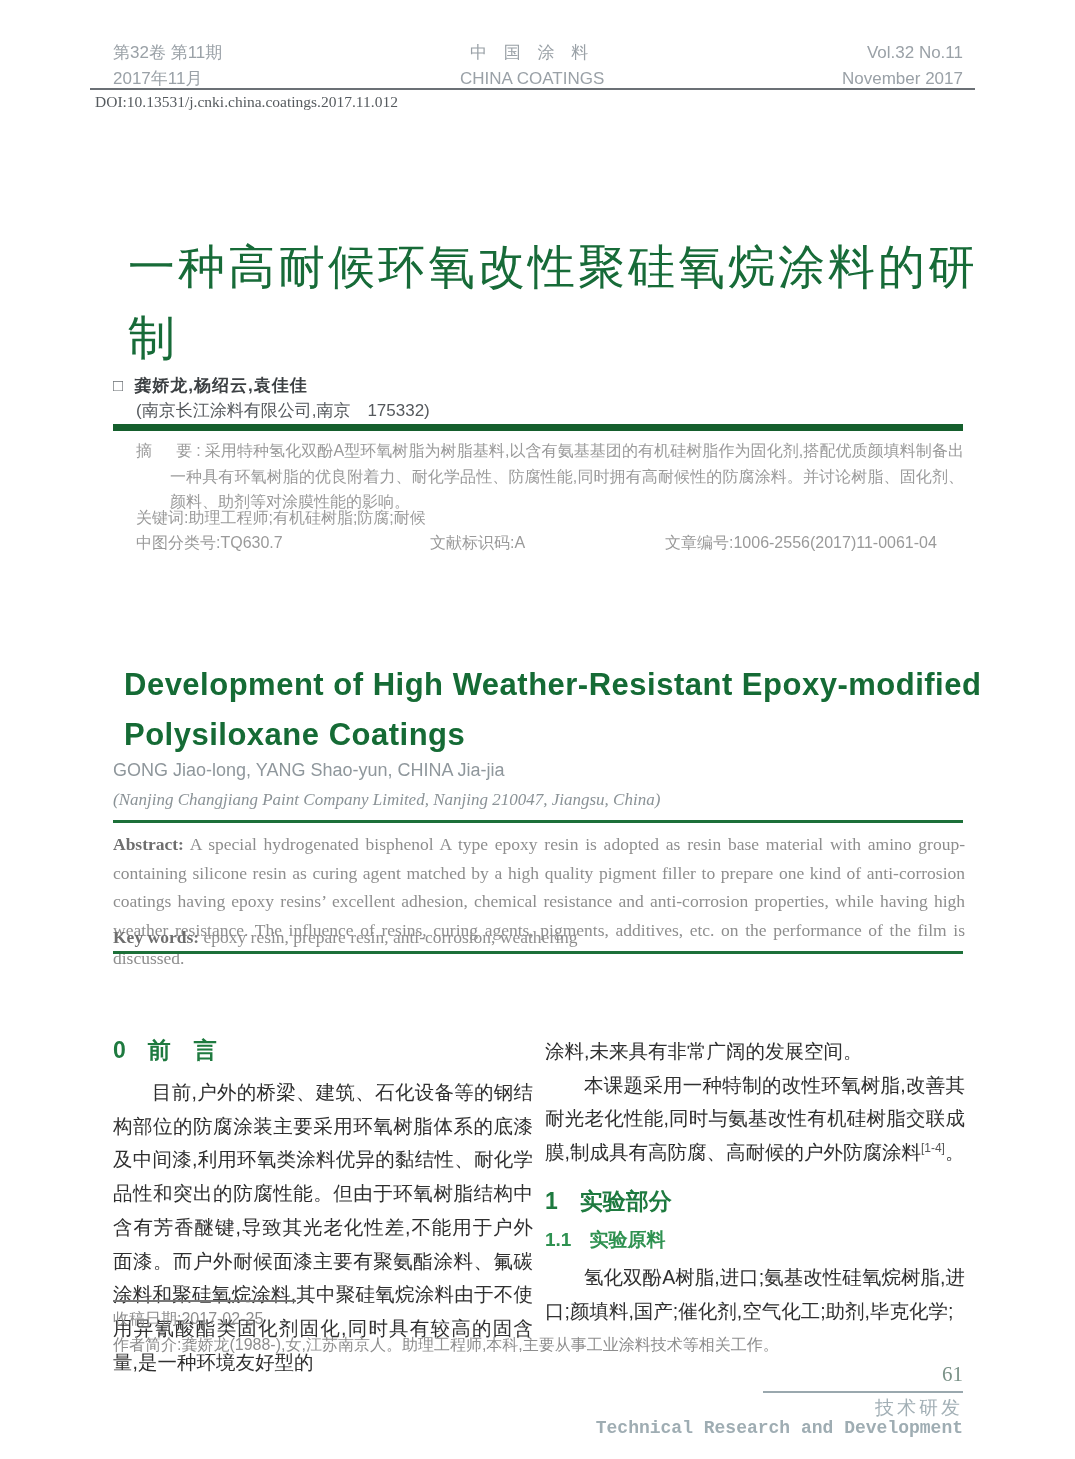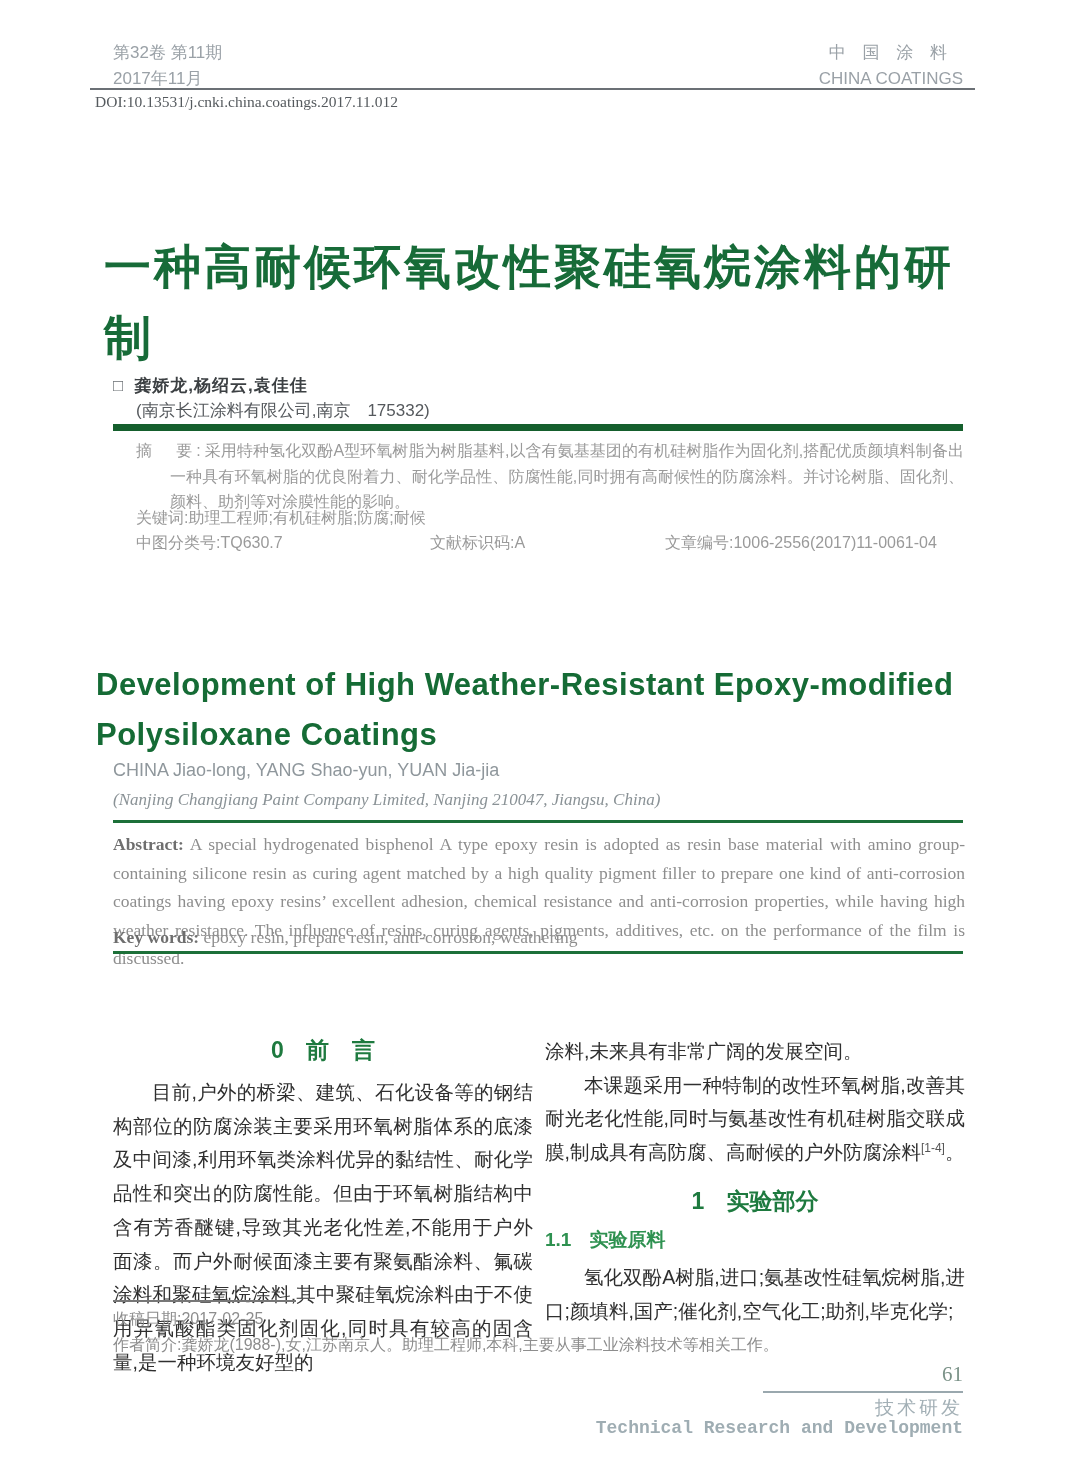--- a/index.html
+++ b/index.html
@@ -22,22 +22,22 @@
   .header-rule {
     position:absolute; left:90px; top:88px; width:885px; height:2px;
     background:#6b7075;
   }
   .doi {
     position:absolute; left:95px; top:93px;
     color:#555a5e; font-size:15.5px; font-family:"Liberation Serif", serif;
   }
   
   .title-zh {
-    position:absolute; left:104px; top:232px; width:880px;
-    color:#176b38; font-size:47px; font-weight:700;
+    position:absolute; left:128px; top:232px; width:880px;
+    color:#176b38; font-size:47px; font-weight:400;
     letter-spacing:3px; line-height:1.5;
   }
   .authors-zh {
     position:absolute; left:113px; top:374px;
     color:#3c4043; font-size:17px; font-weight:bold; letter-spacing:1px;
   }
   .authors-zh .marker { color:#6a6f73; font-weight:normal; margin-right:10px; }
   .affil-zh {
     position:absolute; left:136px; top:399px;
     color:#55595d; font-size:17px;
@@ -57,21 +57,21 @@
     position:absolute; left:136px; top:508px;
     color:#9a9a9a; font-size:16px;
   }
   .classrow { position:absolute; left:0; top:533px; width:977px; height:22px;
     color:#9a9a9a; font-size:16px; }
   .classrow .clc   { position:absolute; left:136px; }
   .classrow .dcode { position:absolute; left:430px; }
   .classrow .aid   { position:absolute; left:665px; }
   
   .title-en {
-    position:absolute; left:96px; top:660px; width:880px;
+    position:absolute; left:124px; top:660px; width:880px;
     color:#156b35; font-size:31px; font-weight:bold; line-height:1.62;
     letter-spacing:0.5px;
   }
   .authors-en {
     position:absolute; left:113px; top:760px;
     color:#8f979c; font-size:18px;
   }
   .affil-en {
     position:absolute; left:113px; top:790px;
     color:#8a9296; font-size:17px; font-style:italic;
@@ -94,21 +94,21 @@
   }
   .keywords-en b { color:#6e6e6e; }
   .line-green-2 {
     position:absolute; left:113px; top:951px; width:850px; height:3px;
     background:#1d7039;
   }
   
   .col-left  { position:absolute; left:113px; top:1035px; width:420px; }
   .col-right { position:absolute; left:545px; top:1035px; width:420px; }
   .h-sec {
-    color:#1e7a3f; font-size:23px; font-weight:bold; margin-bottom:10px;text-align:center;
+    color:#1e7a3f; font-size:23px; font-weight:bold; margin-bottom:10px;
   }
   .h-sec .num { margin-right:22px; }
   .h-subsec {
     color:#2e9150; font-size:19px; font-weight:bold; margin:10px 0 8px 0;
   }
   .h-subsec .num { margin-right:18px; }
   .body-p {
     color:#2f2f2f; font-size:19.5px; line-height:1.73; text-align:justify;
   }
   .indent { text-indent:2em; }
@@ -149,20 +149,24 @@
 
   <div class="jheader">
     <div class="col">
       <div>第32卷 第11期</div>
       <div>2017年11月</div>
     </div>
     <div class="col center">
       <div class="zh-journal">中 国 涂 料</div>
       <div>CHINA COATINGS</div>
     </div>
+    <div class="col right">
+      <div>Vol.32 No.11</div>
+      <div>November 2017</div>
+    </div>
   </div>
   <div class="header-rule"></div>
   <div class="doi">DOI:10.13531/j.cnki.china.coatings.2017.11.012</div>
 
   <h1 class="title-zh">一种高耐候环氧改性聚硅氧烷涂料的研制</h1>
 
   <div class="authors-zh">
     <span class="marker">□</span><span>龚娇龙,杨绍云,袁佳佳</span>
   </div>
   <div class="affil-zh">(南京长江涂料有限公司,南京　175332)</div>
@@ -176,21 +180,21 @@
   <div class="classrow">
     <span class="clc">中图分类号:TQ630.7</span>
     <span class="dcode">文献标识码:A</span>
     <span class="aid">文章编号:1006-2556(2017)11-0061-04</span>
   </div>
 
   <h2 class="title-en">
     <span>Development of High Weather-Resistant Epoxy-modified</span><br>
     <span>Polysiloxane Coatings</span>
   </h2>
-  <div class="authors-en">CHINA Jiao-long, YANG Shao-yun, YUAN Jia-jia</div>
+  <div class="authors-en">GONG Jiao-long, YANG Shao-yun, CHINA Jia-jia</div>
   <div class="affil-en">(Nanjing Changjiang Paint Company Limited, Nanjing 210047, Jiangsu, China)</div>
 
   <div class="line-green-1"></div>
 
   <p class="abstract-en"><b>Abstract:</b><span> A special hydrogenated bisphenol A type epoxy resin is adopted as resin base material with amino group-containing silicone resin as curing agent matched by a high quality pigment filler to prepare one kind of anti-corrosion coatings having epoxy resins’ excellent adhesion, chemical resistance and anti-corrosion properties, while having high weather resistance. The influence of resins, curing agents, pigments, additives, etc. on the performance of the film is discussed.</span></p>
   <p class="keywords-en"><b>Key words:</b><span> epoxy resin, prepare resin, anti-corrosion, weathering</span></p>
 
   <div class="line-green-2"></div>
 
   <div class="col-left">

